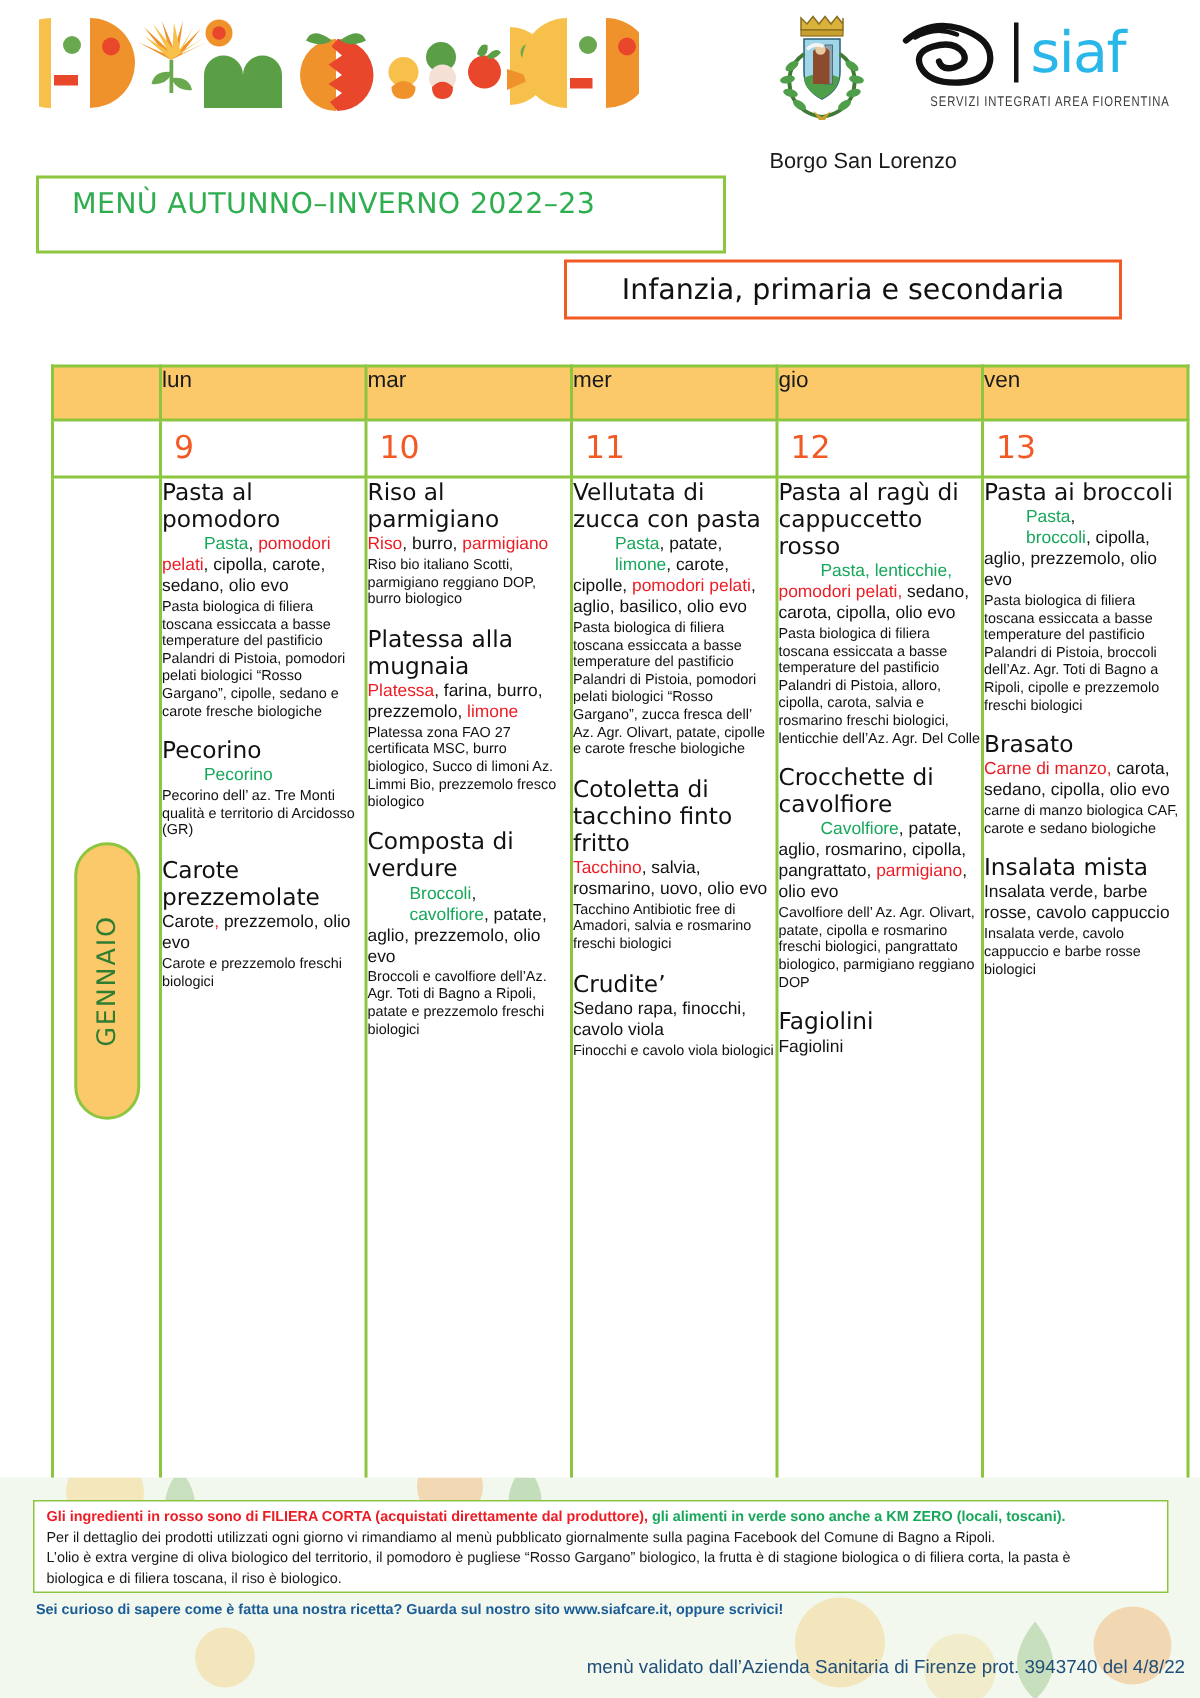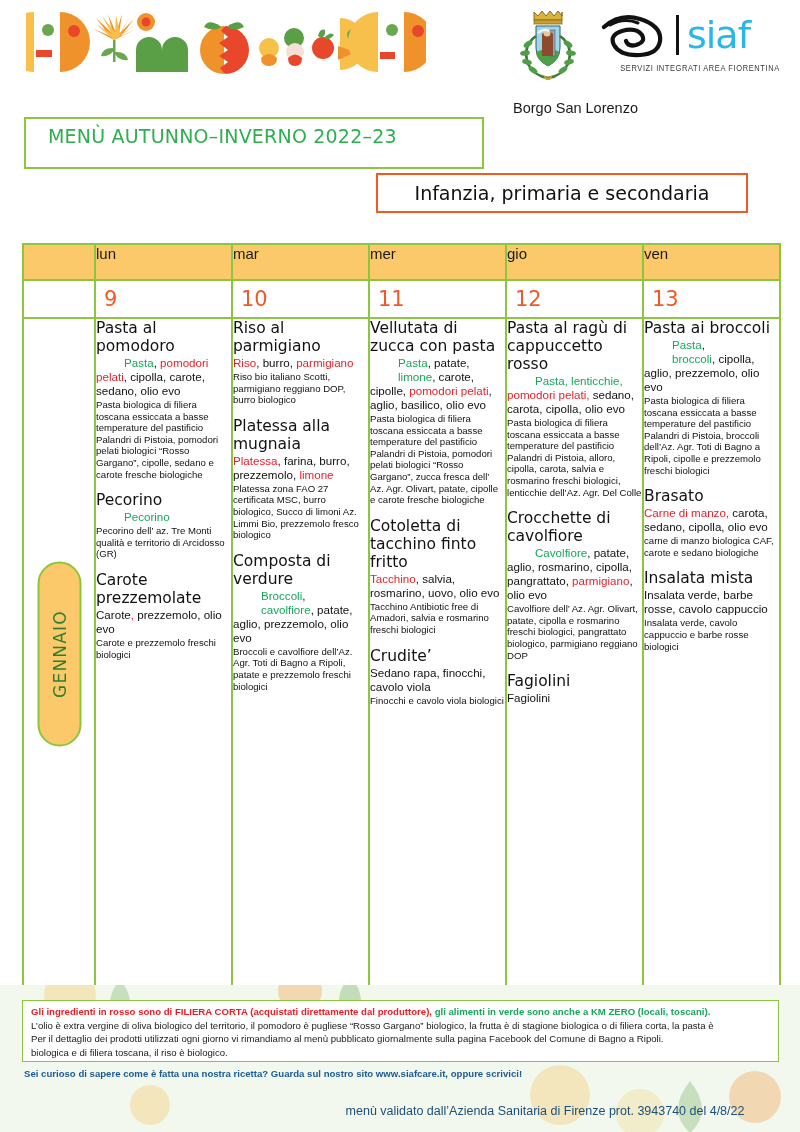--- a/index.html
+++ b/index.html
@@ -51,21 +51,21 @@
     position:absolute; left:376px; top:173px; width:372px; height:40px;
     border:2.5px solid #f15a24; background:#fff;
   }
   .subtitle-text {
     font-family:"DejaVu Sans", sans-serif;
     font-size:19px; color:#111; text-align:center; line-height:36px;
     white-space:nowrap;
   }
 
   
-  .table-wrap { position:absolute; left:22px; top:243px; width:663px; height:747px; }
+  .table-wrap { position:absolute; left:34px; top:243px; width:663px; height:747px; }
   table.menu {
     border-collapse:collapse; width:757px; height:747px;
     table-layout:fixed;
   }
   table.menu td, table.menu th {
     border:2px solid #8cc63e;
     vertical-align:top; padding:0;
   }
   .col-month { width:72px; }
   .col-day   { width:137px; }
@@ -133,21 +133,21 @@
   }
   .legend-line.plain { font-weight:normal; color:#1a1a1a; }
   .legend-line .red { color:#ed1c24; }
   .legend-line .grn { color:#17a75b; }
   .site-line {
     position:absolute; left:24px; top:1068px; width:700px;
     font-size:9.6px; font-weight:bold; color:#1a5c96;
   }
   .validated {
     position:absolute; left:300px; top:1104px; width:490px;
-    font-size:12.5px; color:#1f4e79; text-align:center;
+    font-size:12.5px; color:#1f4e79; text-align:right;
   }
 </style>
 </head>
 <body>
 
 <div class="header">
 
   <div class="veggie-band">
     <svg width="400" height="72" viewBox="0 0 400 72">
 
@@ -388,19 +388,19 @@
     <path d="M690 96 q24 30 0 52 q-24 -22 0 -52Z" fill="#6aa84f"></path>
     <circle cx="755" cy="112" r="26" fill="#f0922b"></circle>
     <circle cx="150" cy="120" r="20" fill="#f7c04a"></circle>
   </svg>
 </div>
 
 <div class="legend-box">
   <div class="legend-line">
     <span class="red">Gli ingredienti in rosso sono di FILIERA CORTA (acquistati direttamente dal produttore),</span><span class="grn"> gli alimenti in verde sono anche a KM ZERO (locali, toscani).</span>
   </div>
+  <div class="legend-line plain">Per il dettaglio  dei prodotti utilizzati ogni giorno vi rimandiamo al menù pubblicato giornalmente sulla pagina Facebook del Comune di Bagno a Ripoli.</div>
   <div class="legend-line plain">L’olio è extra vergine di oliva biologico del territorio, il pomodoro è pugliese “Rosso Gargano” biologico, la frutta è di stagione biologica o di filiera corta, la pasta è</div>
-  <div class="legend-line plain">Per il dettaglio  dei prodotti utilizzati ogni giorno vi rimandiamo al menù pubblicato giornalmente sulla pagina Facebook del Comune di Bagno a Ripoli.</div>
   <div class="legend-line plain">biologica e di filiera toscana, il riso è biologico.</div>
 </div>
 
 <div class="site-line">Sei curioso di sapere come è fatta una nostra ricetta? Guarda sul nostro sito www.siafcare.it, oppure scrivici!</div>
 <div class="validated">menù validato dall’Azienda Sanitaria di Firenze  prot. 3943740 del 4/8/22</div>
 
 </body></html>

